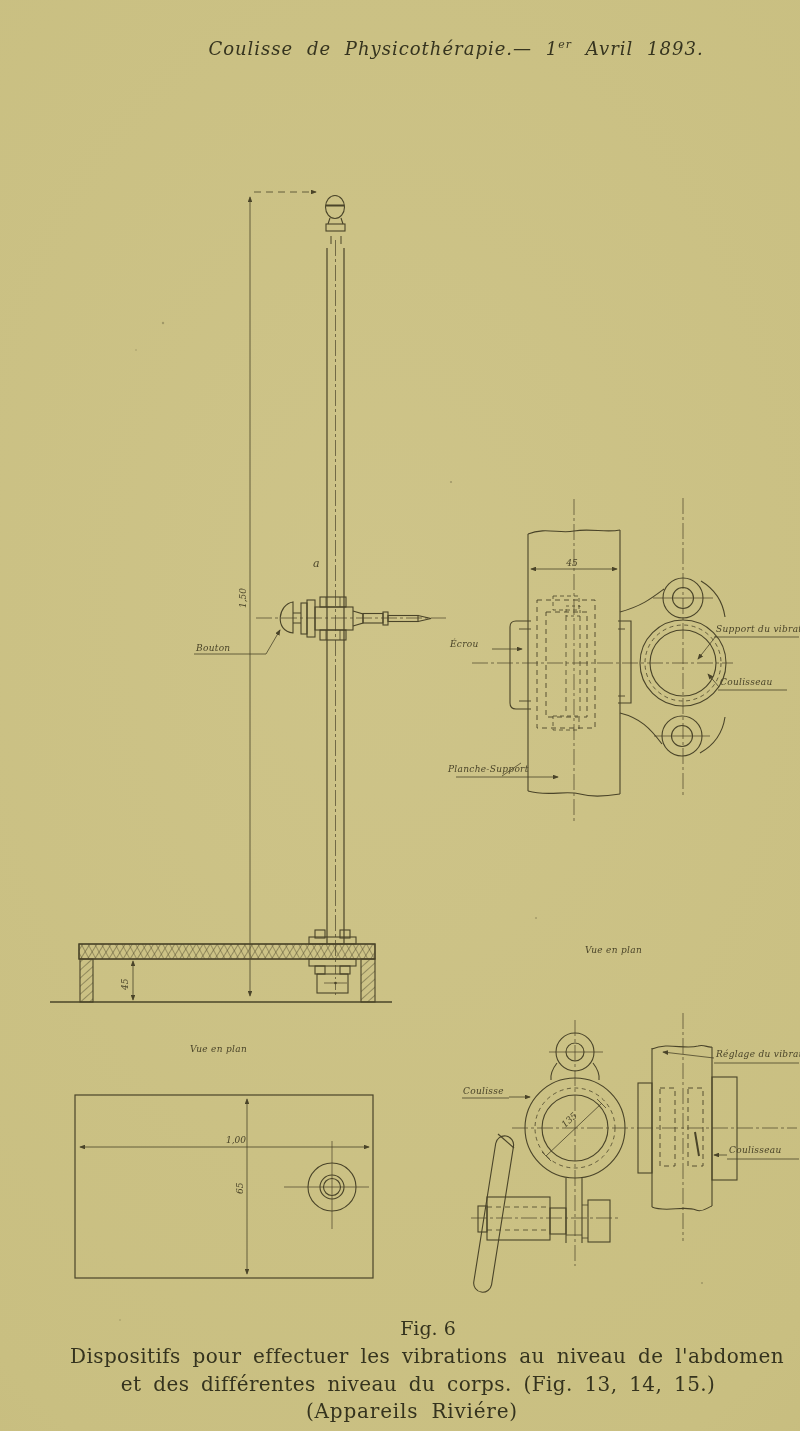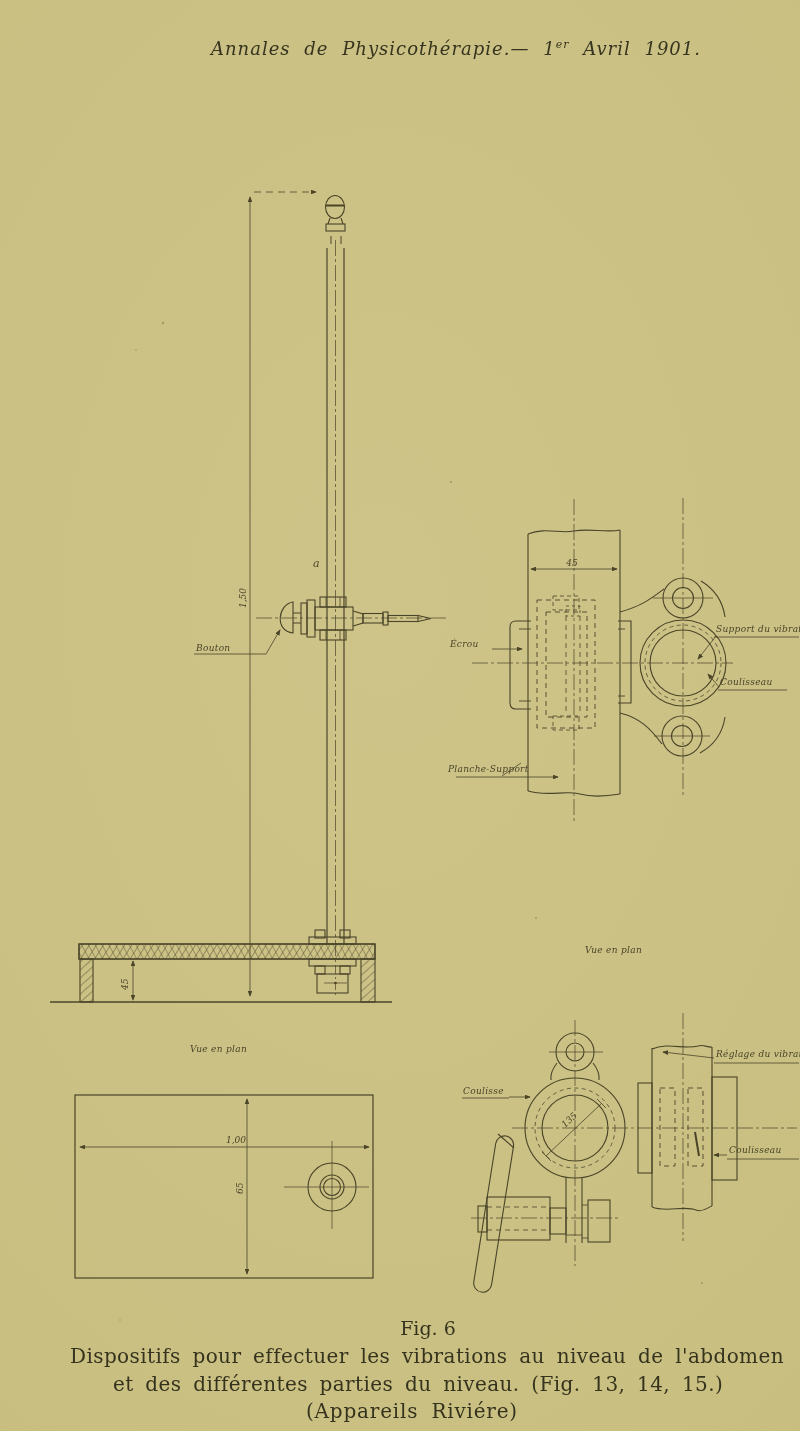--- a/index.html
+++ b/index.html
@@ -32,22 +32,22 @@
     fill:#4a4429;
   }
   .hand{font-size:9px;letter-spacing:0.3px;}
   .dim{font-size:9px;}
   .partletter{font-size:11px;}
 </style>
 </head>
 <body>
 
 <div class="print header-line">
-  <span>Annales de Physicothérapie.—</span>
-  <span><span>1</span><sup>er</sup> <span>Avril 1901.</span></span>
+  <span>Coulisse de Physicothérapie.—</span>
+  <span><span>1</span><sup>er</sup> <span>Avril 1893.</span></span>
 </div>
 
 <svg width="800" height="1431" viewBox="0 0 800 1431">
   <defs>
     <marker id="arr" markerWidth="8" markerHeight="6" refX="6.5" refY="3" orient="auto-start-reverse">
       <path d="M0,0 L7.5,3 L0,6 Z" fill="#4a4429"></path>
     </marker>
     <pattern id="hatchA" width="6" height="6" patternUnits="userSpaceOnUse" patternTransform="rotate(32)">
       <line x1="0" y1="0" x2="0" y2="6" stroke="#4a4429" stroke-width="0.9"></line>
     </pattern>
@@ -291,15 +291,15 @@
       <line x1="727" y1="1159" x2="799" y2="1159"></line>
       <line x1="727" y1="1155" x2="714" y2="1155" marker-end="url(#arr)"></line>
     </g>
     <text class="hand" x="729" y="1153" stroke="none">Coulisseau</text>
   </g>
 </svg>
 
 <div class="print caption">
   <div class="cap-fig"><span class="it">Fig.</span> <span>6</span></div>
   <div class="cap-l1">Dispositifs pour effectuer les vibrations au niveau de l'abdomen</div>
-  <div class="cap-l2"><span>et des différentes parties du niveau. (</span><span class="it">Fig.</span><span> 13, 14, 15.)</span></div>
+  <div class="cap-l2"><span>et des différentes niveau du corps. (</span><span class="it">Fig.</span><span> 13, 14, 15.)</span></div>
   <div class="cap-l3">(Appareils Riviére)</div>
 </div>
 
 </body></html>

